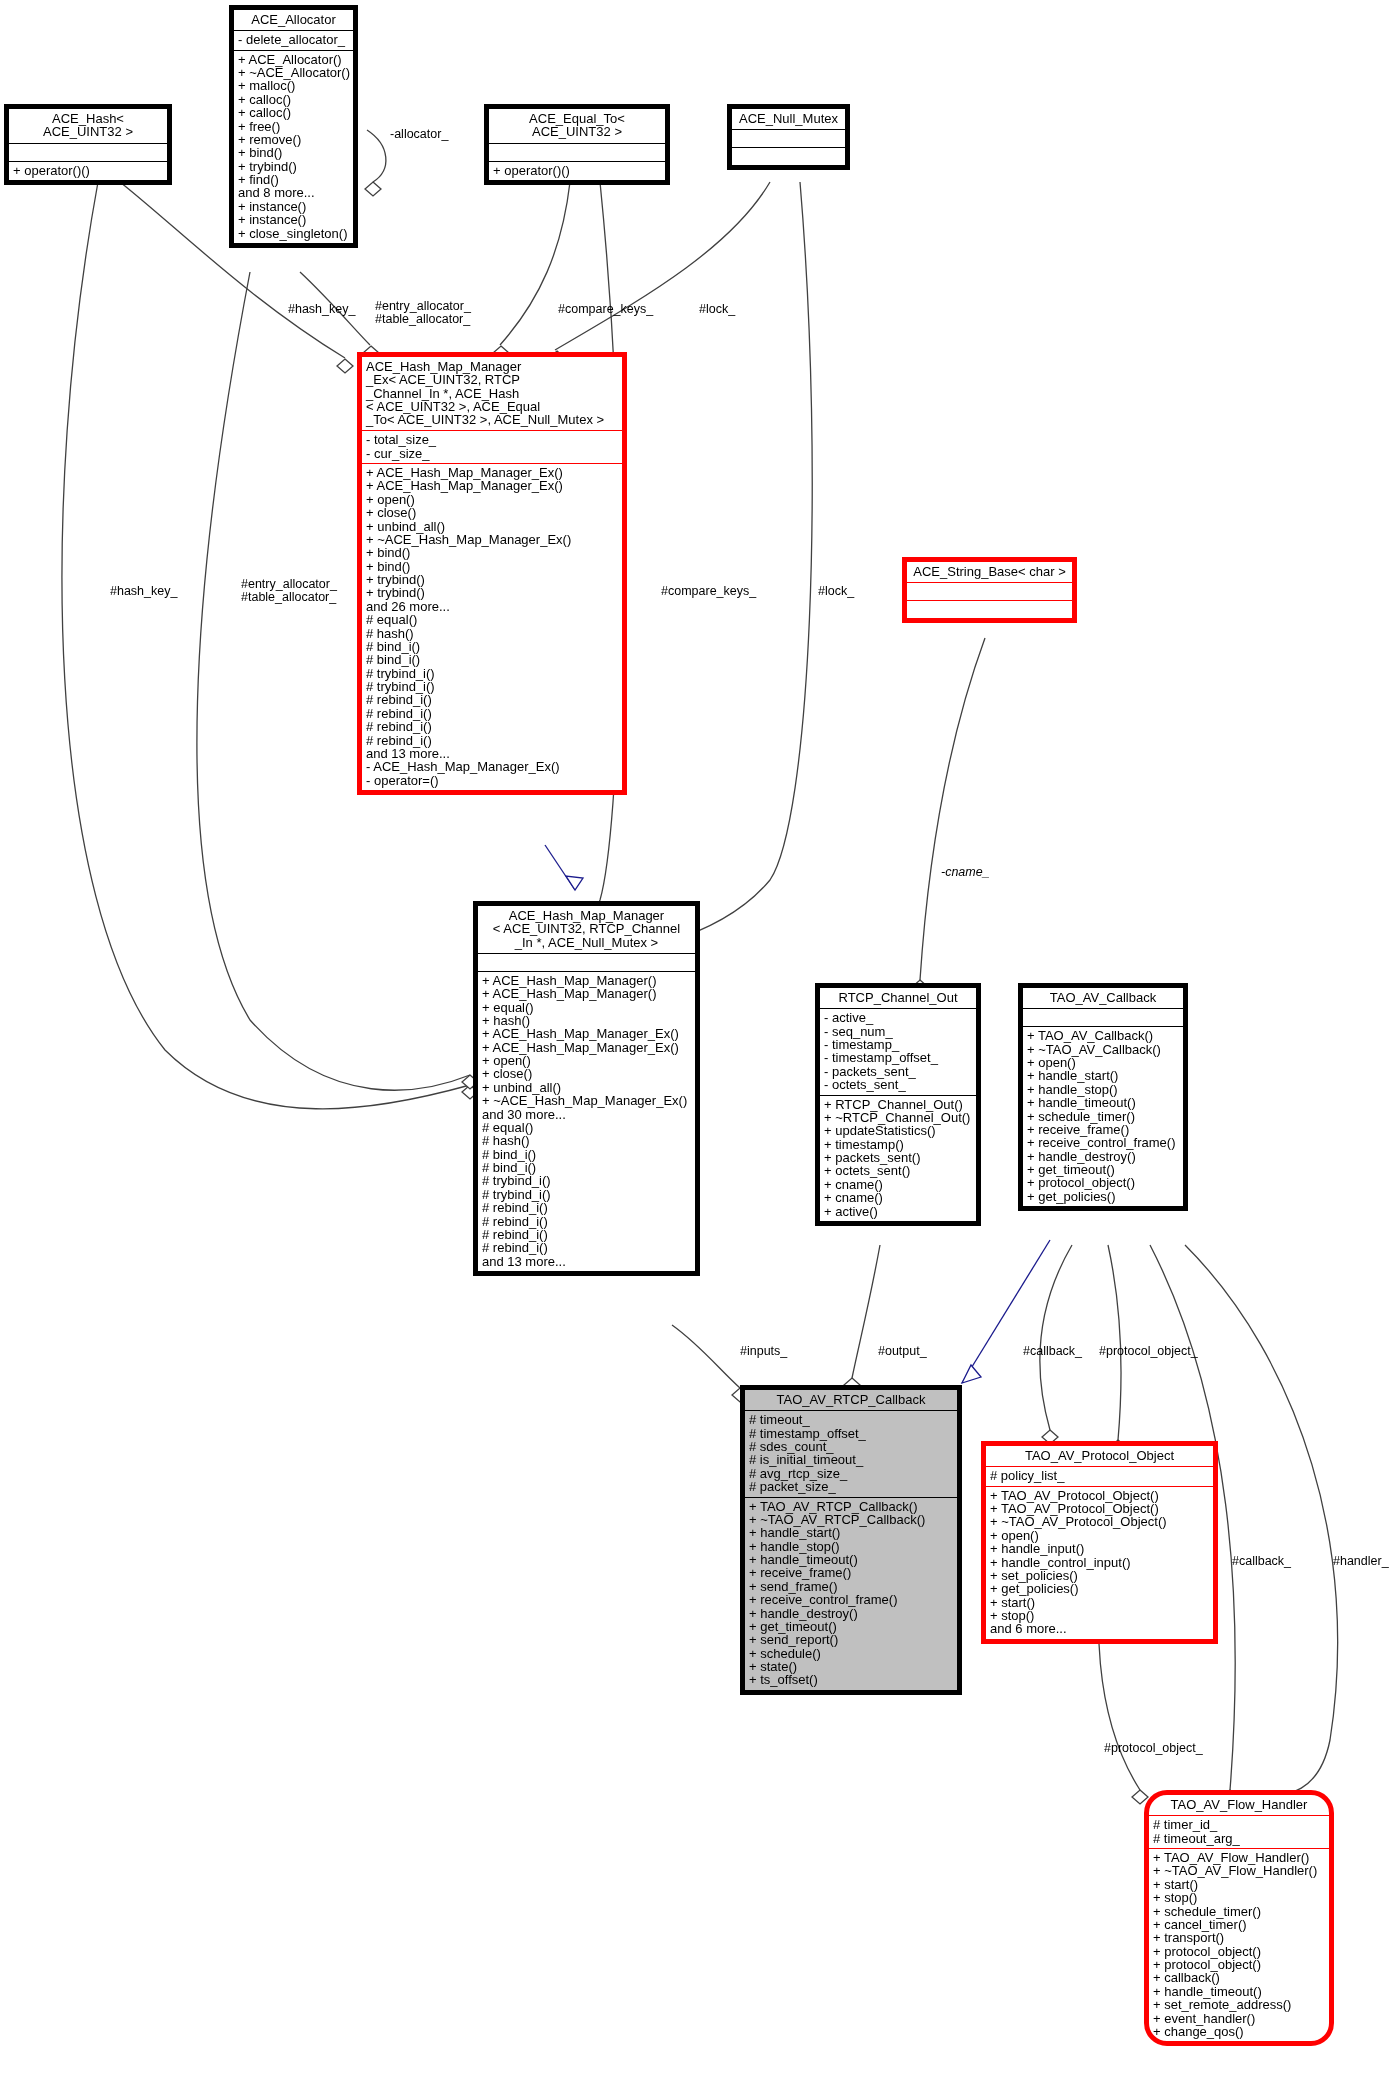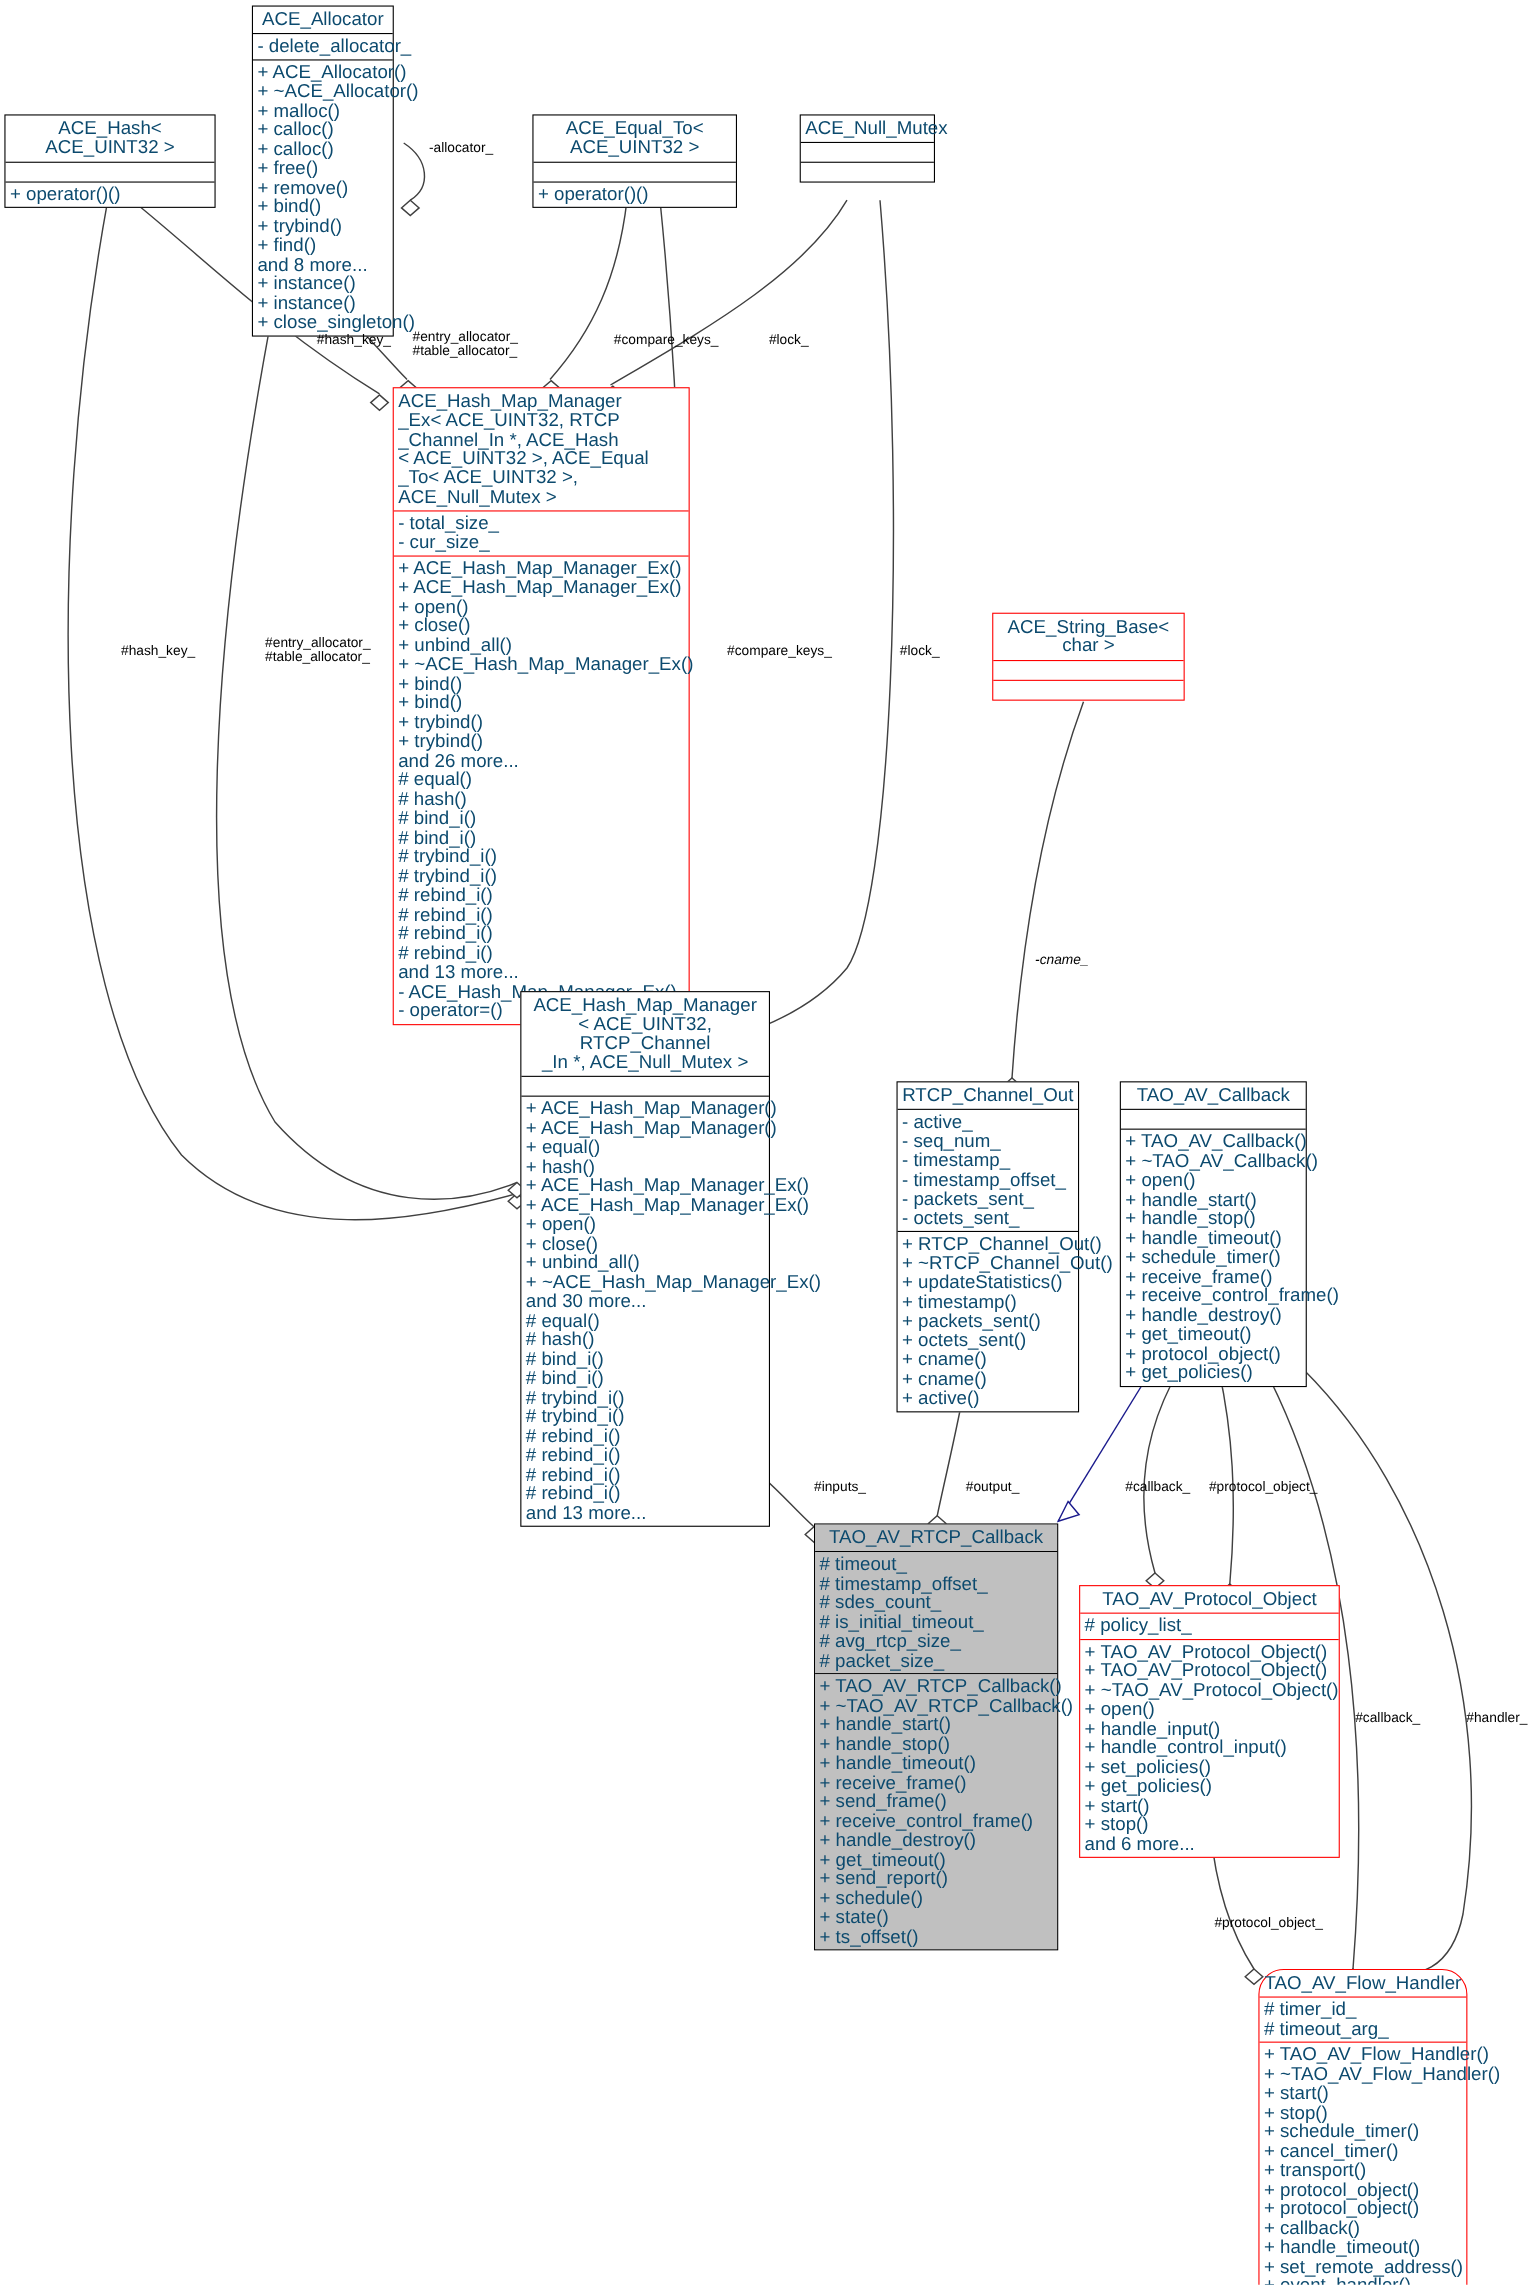--- a/index.html
+++ b/index.html
@@ -23,25 +23,25 @@
   svg.edges {
     position: absolute;
     left: 0; top: 0;
     width: 1396px;
     height: 2077px;
     pointer-events: none;
   }
   .uml-box {
     position: absolute;
     background: #ffffff;
-    border: 1px solid #000000;
+    border: 5px solid #000000;
     box-sizing: border-box;
-    font-size: 17px;
+    font-size: 13px;
     line-height: 1.02;
-    color: #0c4a6e;
+    color: #000000;
   }
   .uml-box.red   { border-color: #ff0000; }
   .uml-box.gray  { background: #c0c0c0; }
   .uml-box.gray .sec { background: #c0c0c0; }
 
   .sec {
     box-sizing: border-box;
     padding: 2px 4px 3px 4px;
   }
   .sec.title {
@@ -141,21 +141,21 @@
       <polygon points="740,1388 748,1395 740,1402 732,1395"></polygon>
       <polygon points="852,1378 860,1385 852,1392 844,1385"></polygon>
       <polygon points="1050,1430 1058,1437 1050,1444 1042,1437"></polygon>
       <polygon points="1118,1440 1126,1447 1118,1454 1110,1447"></polygon>
       <polygon points="1250,1795 1258,1802 1250,1809 1242,1802"></polygon>
       <polygon points="1140,1790 1148,1797 1140,1804 1132,1797"></polygon>
       <polygon points="1230,1790 1238,1797 1230,1804 1222,1797"></polygon>
     </g>
   </svg>
 
-  <div class="uml-box" style="left:4px; top:104px; width:192px;">
+  <div class="uml-box" style="left:4px; top:104px; width:168px;">
     <div class="sec title">ACE_Hash&lt; ACE_UINT32 &gt;</div>
     <div class="divider"></div>
     <div class="sec empty">
       <ul></ul>
     </div>
     <div class="divider"></div>
     <div class="sec">
       <ul>
           <li>+ operator()()</li>
         </ul>

